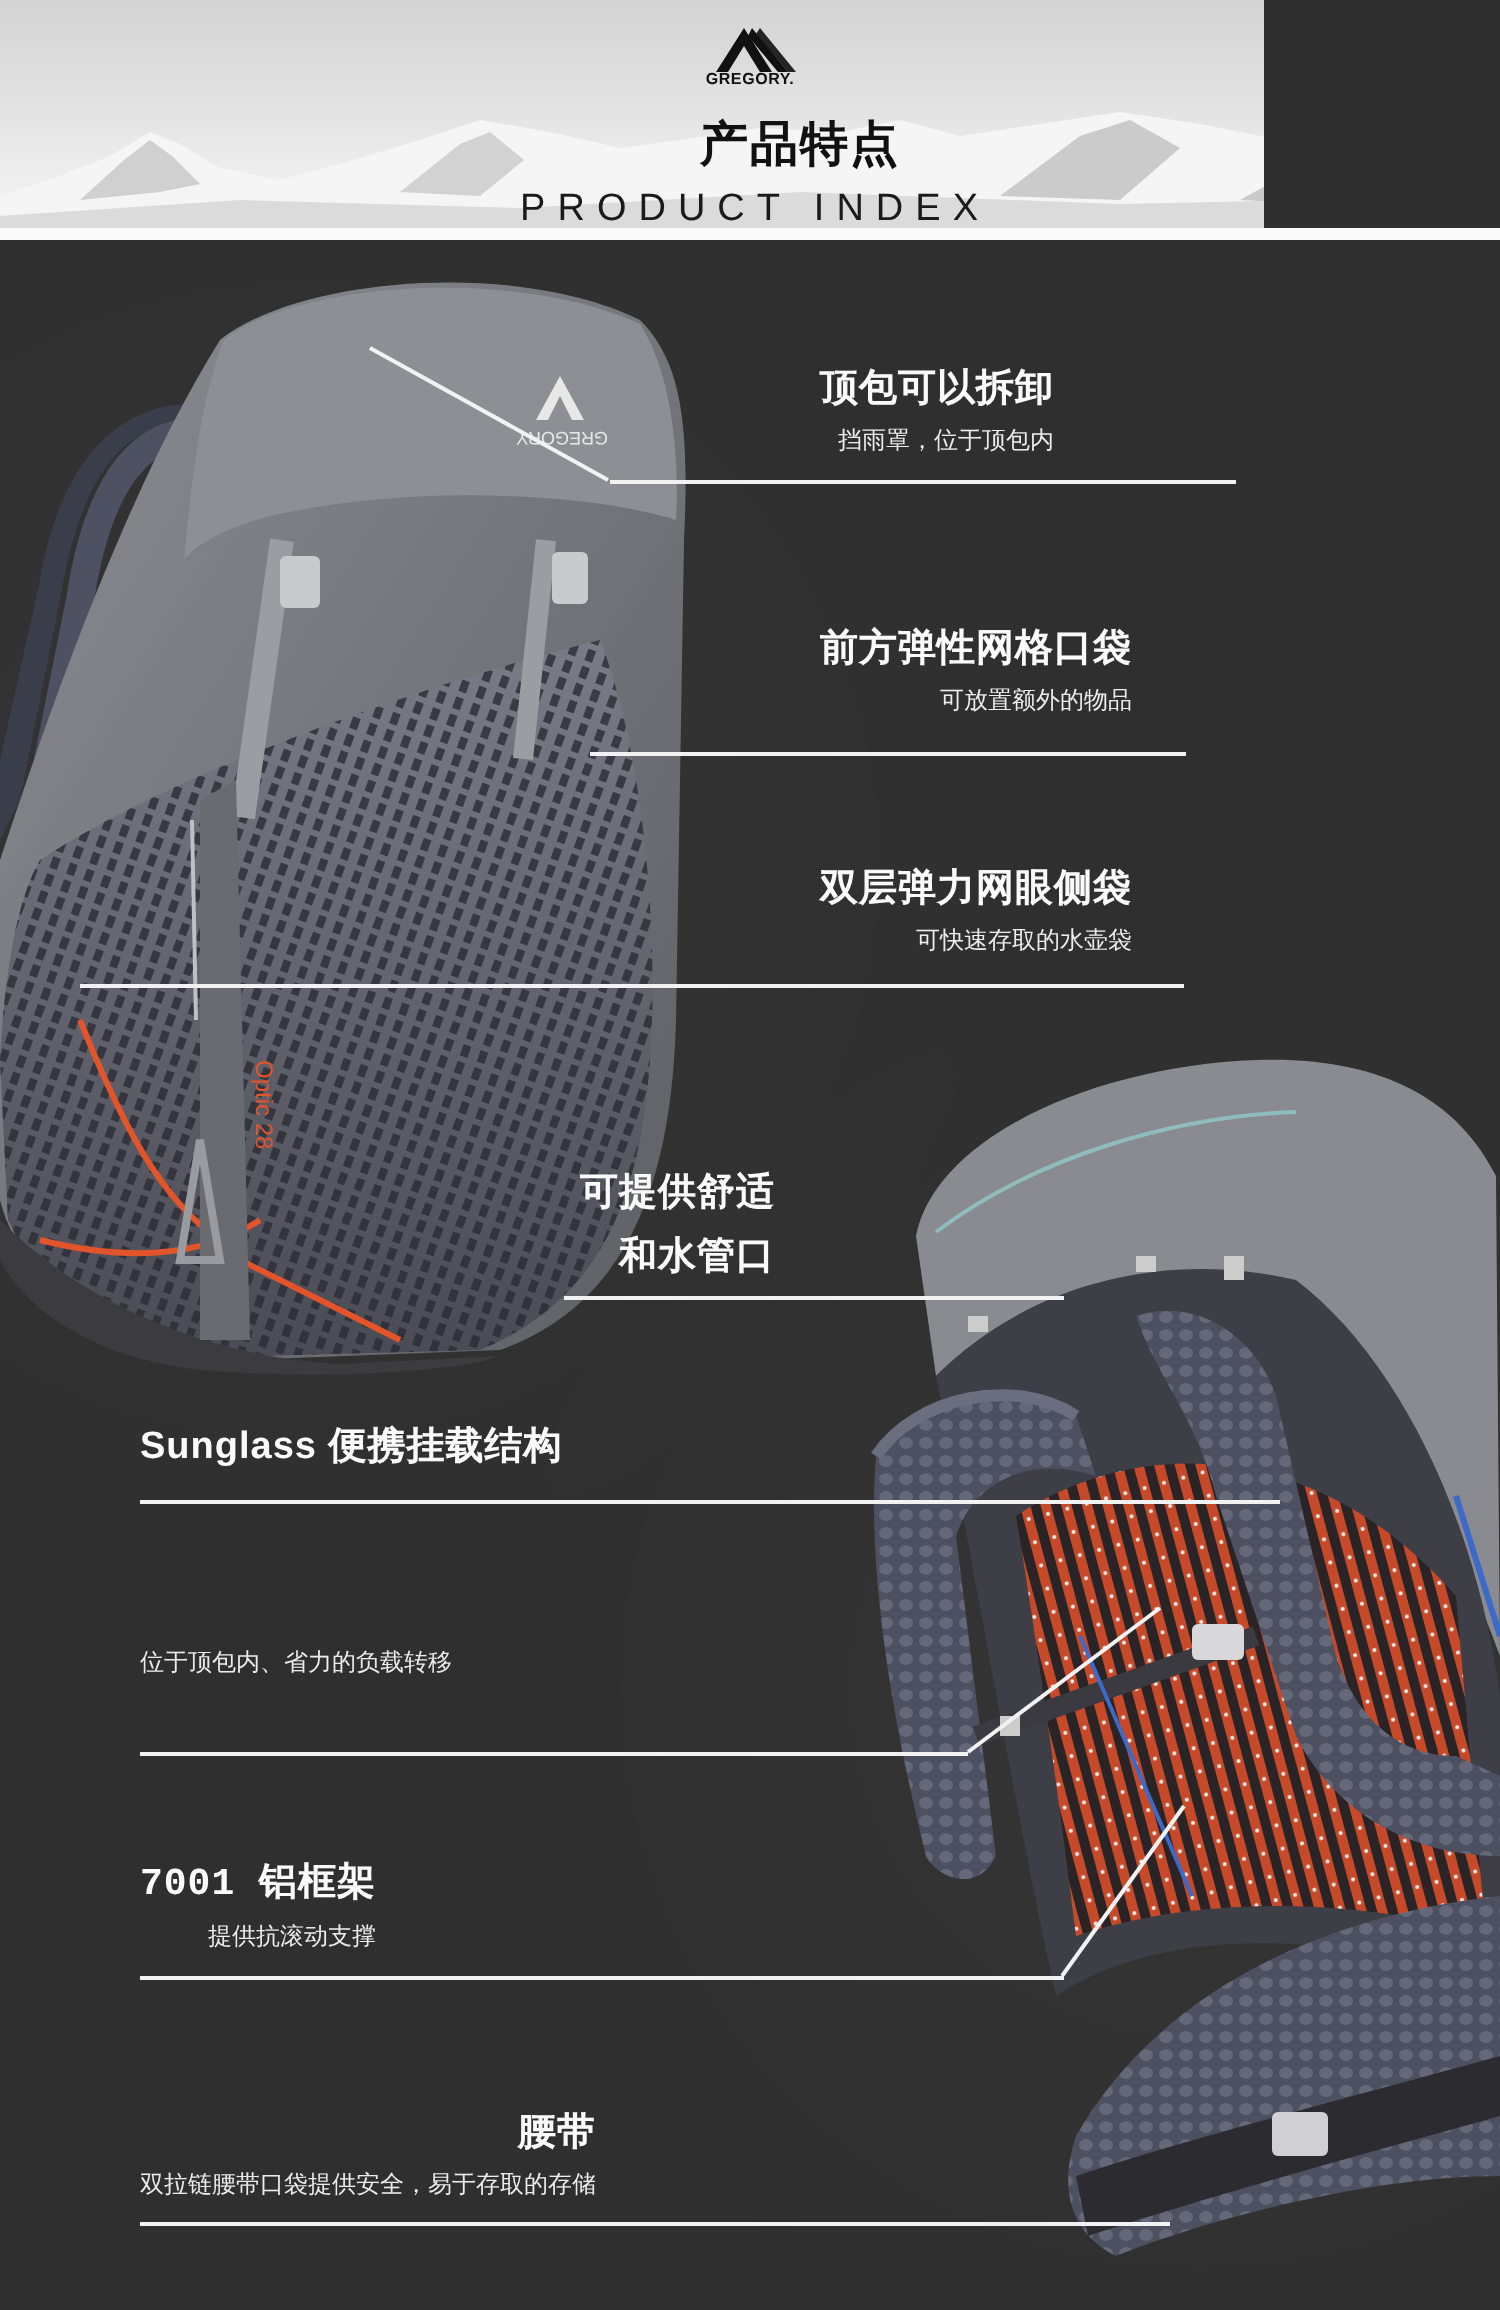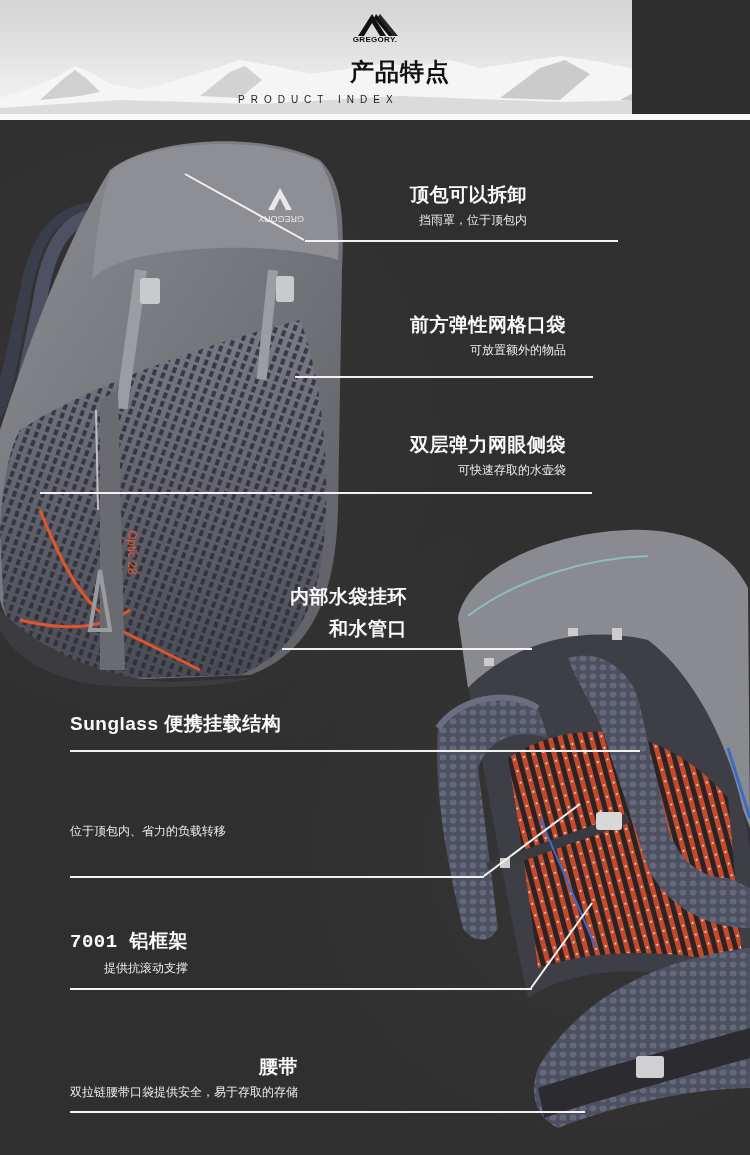--- a/index.html
+++ b/index.html
@@ -18,22 +18,22 @@
   .brand {
     position: absolute; left: 330px; top: 35px; width: 90px; text-align: center;
     font-family: "Liberation Sans", sans-serif; font-weight: bold; font-size: 8px;
     color: #111; letter-spacing: 0.3px;
   }
   .title {
     position: absolute; left: 300px; top: 56px; width: 150px; text-align: right;
     font-size: 24px; font-weight: bold; color: #111; letter-spacing: 1px;
   }
   .subtitle {
-    position: absolute; left: 238px; top: 94px; width: 240px; text-align: left;
-    font-family: "Liberation Sans", sans-serif; font-size: 10px; color: #1a1a1a; letter-spacing: 6px;
+    position: absolute; left: 255px; top: 94px; width: 240px; text-align: right;
+    font-family: "Liberation Sans", sans-serif; font-size: 19px; color: #1a1a1a; letter-spacing: 6px;
   }
 
   
   .body-bg {
     position: absolute; left: 0; top: 120px; width: 750px; height: 1035px;
     background:
       radial-gradient(circle at 20% 30%, rgba(255,255,255,0.03) 0, transparent 40%),
       radial-gradient(circle at 80% 70%, rgba(255,255,255,0.03) 0, transparent 40%),
       #2f2f2f;
   }
@@ -163,21 +163,21 @@
 </div>
 <div class="feat" style="left:410px;top:312px">
   <div class="ft">前方弹性网格口袋</div>
   <div class="fs">可放置额外的物品</div>
 </div>
 <div class="feat" style="left:410px;top:432px">
   <div class="ft">双层弹力网眼侧袋</div>
   <div class="fs">可快速存取的水壶袋</div>
 </div>
 <div class="feat" style="left:290px;top:584px">
-  <div class="ft">内部水袋挂环</div>
+  <div class="ft">可提供舒适</div>
   <div class="ft" style="margin-top:7px">和水管口</div>
 </div>
 <div class="feat" style="left:70px;top:712px">
   <div class="ft" style="font-family:'Liberation Sans','DejaVu Sans',sans-serif">Sunglass  便携挂载结构</div>
 </div>
 <div class="feat" style="left:70px;top:818px">
   <div class="fs">位于顶包内、省力的负载转移</div>
 </div>
 <div class="feat" style="left:70px;top:930px">
   <div class="ft" style="font-family:Liberation Mono, monospace">7001  铝框架</div>

